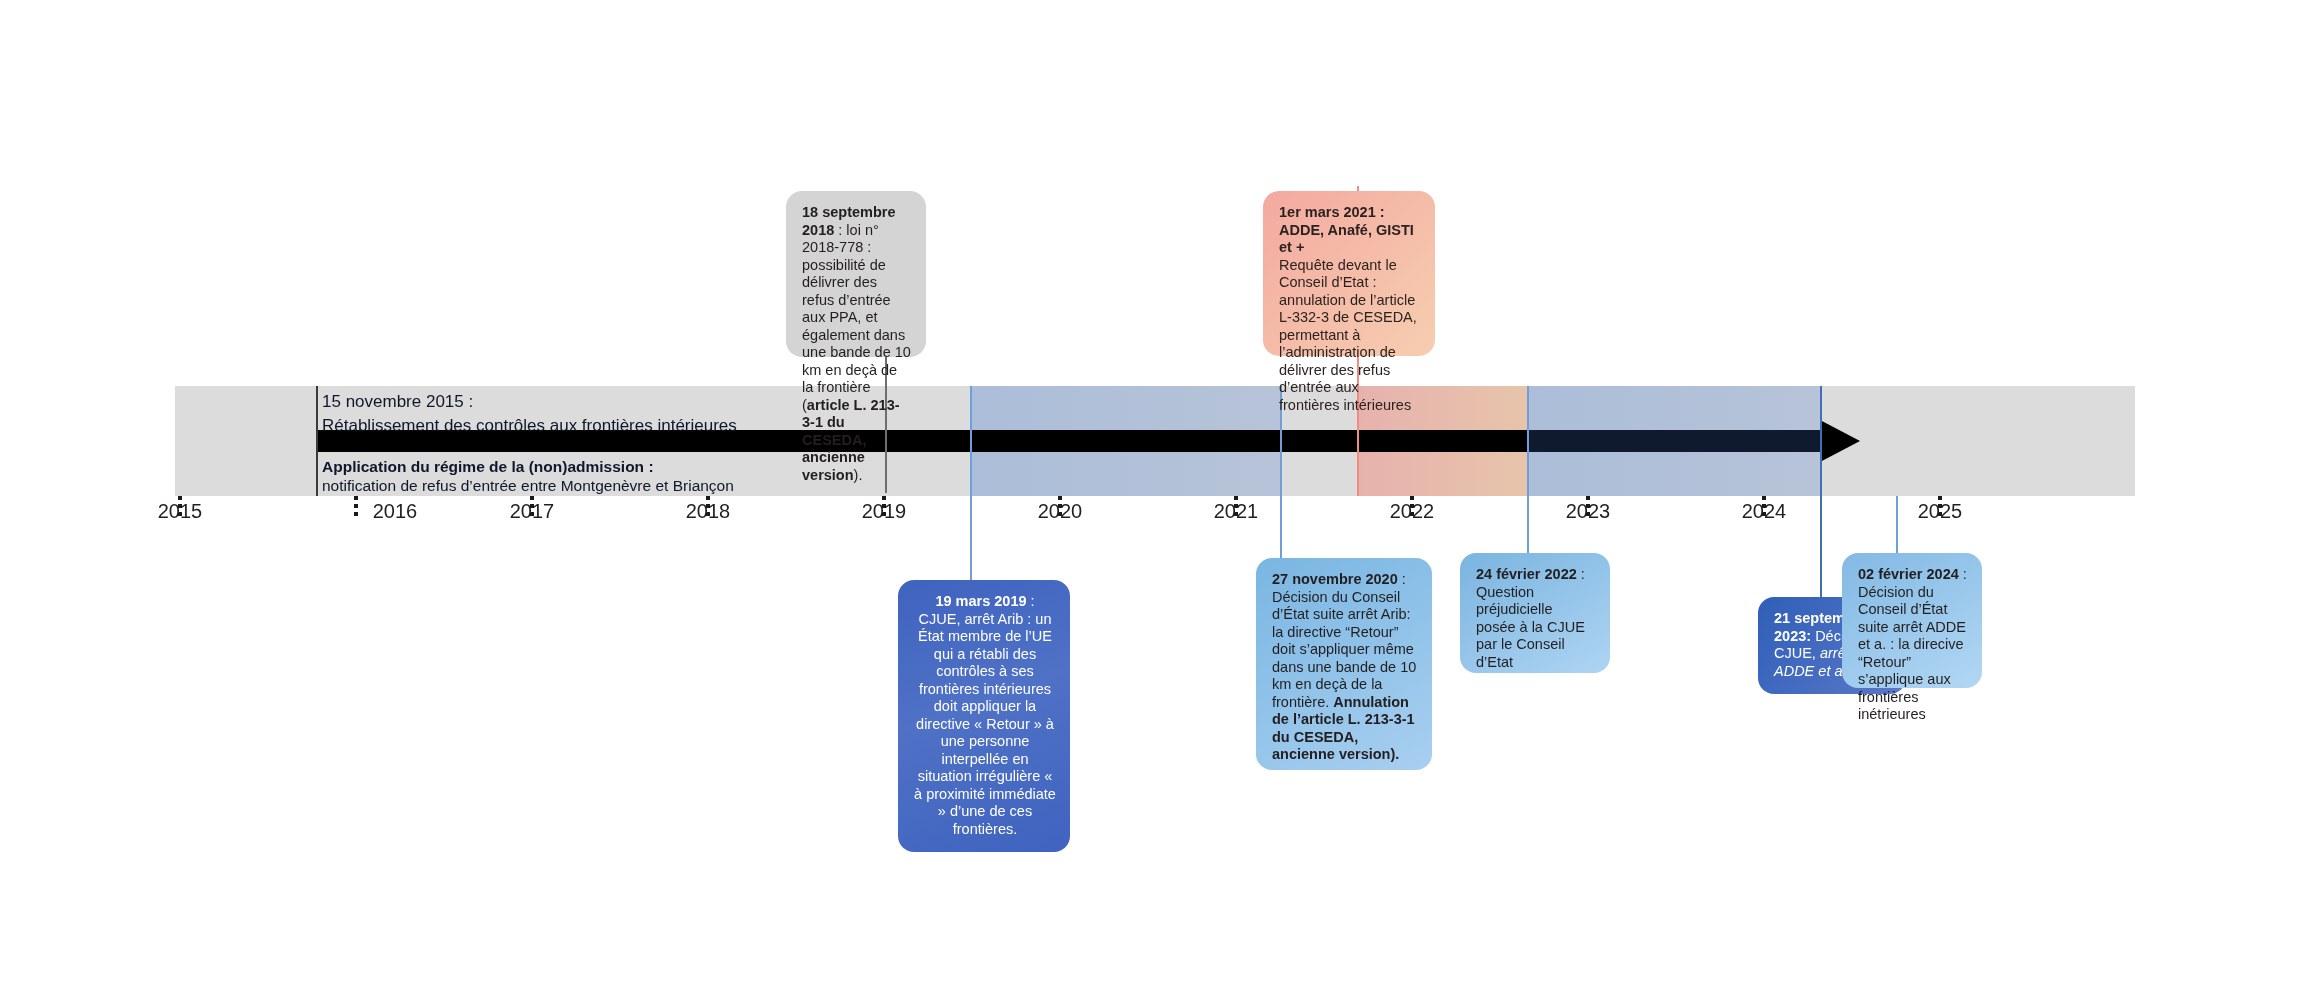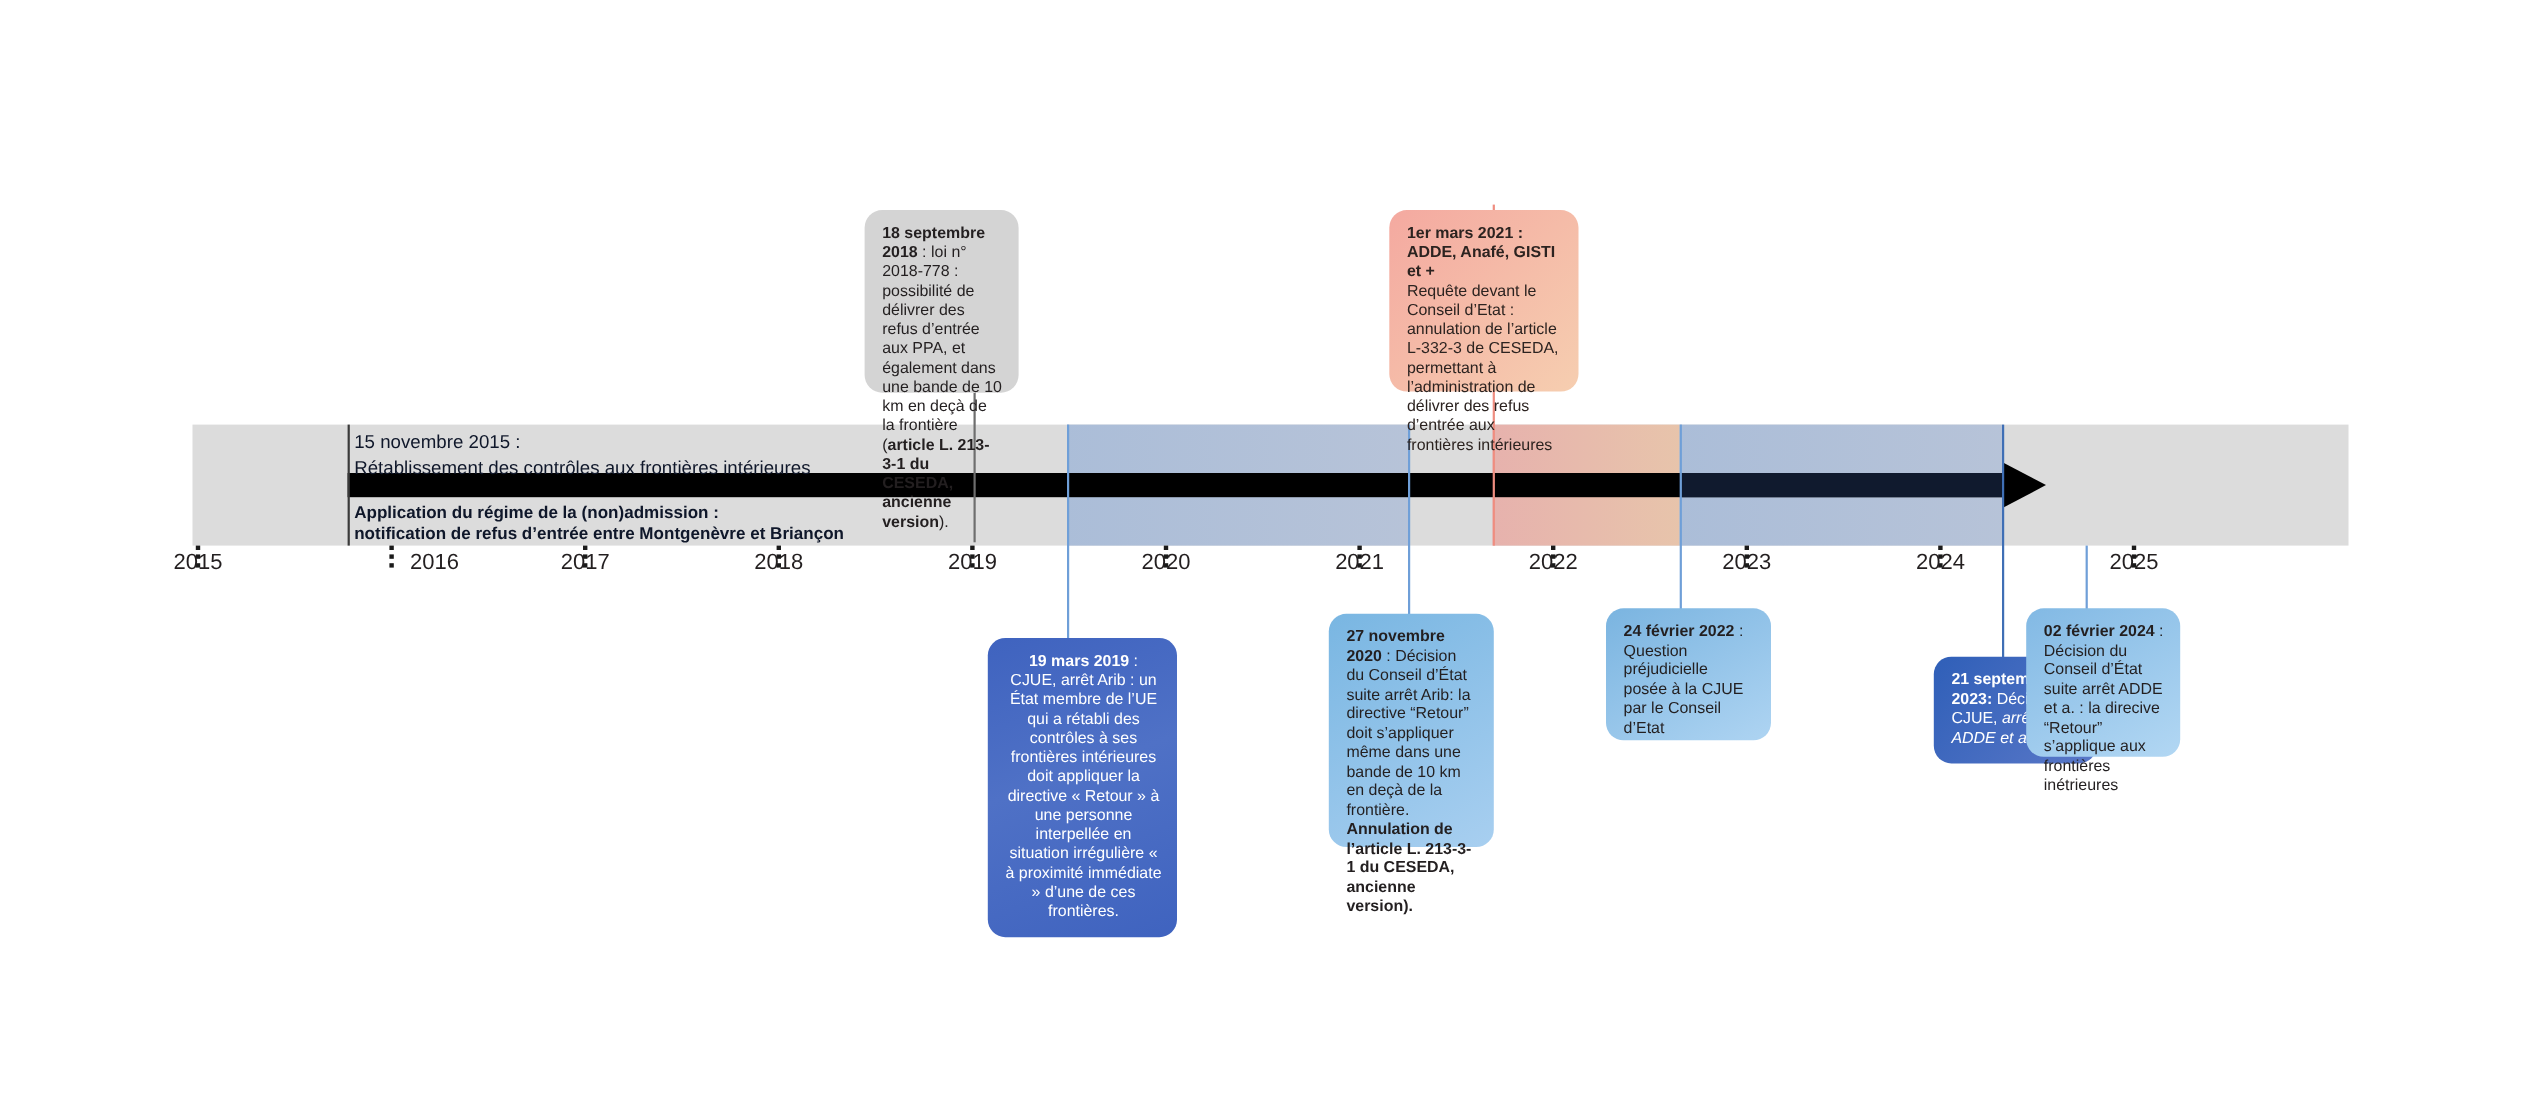--- a/index.html
+++ b/index.html
@@ -39,21 +39,21 @@
     border-left:40px solid #000000;
   }
 
   
   .band-rule{position:absolute;left:316px;top:386px;width:2px;height:110px;background:#3a3a3a;}
 
   .band-text{position:absolute;left:322px;font-size:17px;line-height:23px;color:#0f172a;white-space:nowrap;}
   .bt1{top:390px;}
   .bt2{top:414px;}
   .bt3{top:455px;font-weight:bold;font-size:15.5px;}
-  .bt4{top:474px;font-weight:bold;font-size:15.5px;}
+  .bt4{top:474px;font-weight:normal;font-size:15.5px;}
 
   
   .axis{position:absolute;left:0;top:496px;width:2304px;height:60px;}
   .tick{position:absolute;top:0px;width:4px;}
   .tick i{display:block;width:4px;height:4px;background:#1a1a1a;margin-bottom:4px;}
   .ylabel{position:absolute;top:500px;font-size:20px;color:#231f20;transform:translateX(-50%);}
 
   
   .conn{position:absolute;width:2px;}
   .conn.grey{background:#6e6e6e;}
@@ -83,21 +83,21 @@
     background:linear-gradient(135deg,#f4a9a0 0%,#f6ceb0 100%);
     color:#2c2320;
   }
   .c-2019{
     left:898px;top:580px;width:172px;height:272px;
     background:linear-gradient(160deg,#3f63bf 0%,#4f71c6 45%,#3f63bf 100%);
     color:#ffffff;
     text-align:center;
   }
   .c-2020{
-    left:1208px;top:558px;width:150px;height:212px;
+    left:1256px;top:558px;width:176px;height:212px;
     background:linear-gradient(150deg,#79b6e2 0%,#a8cff0 100%);
     color:#231f20;
   }
   .c-2022{
     left:1460px;top:553px;width:150px;height:120px;
     background:linear-gradient(150deg,#7ab4e0 0%,#aed4f2 100%);
     color:#231f20;
   }
   .c-2023{
     left:1758px;top:597px;width:148px;height:97px;

